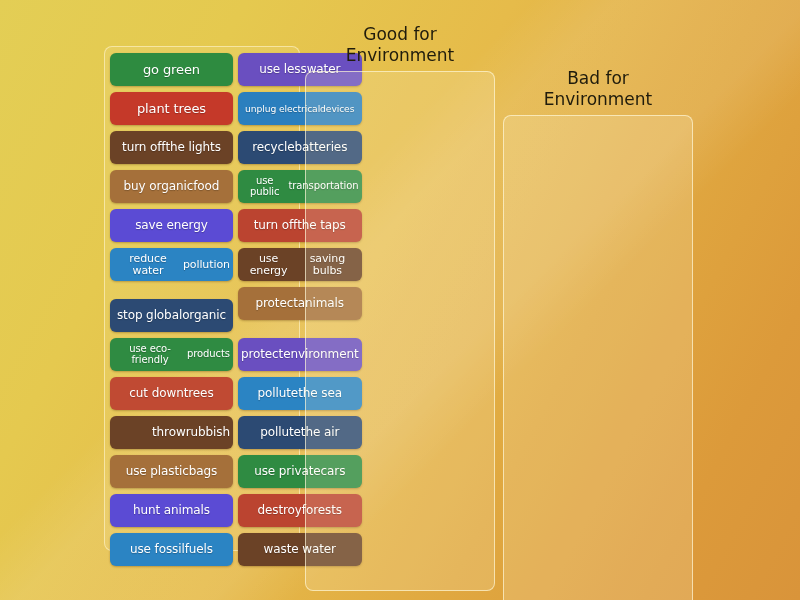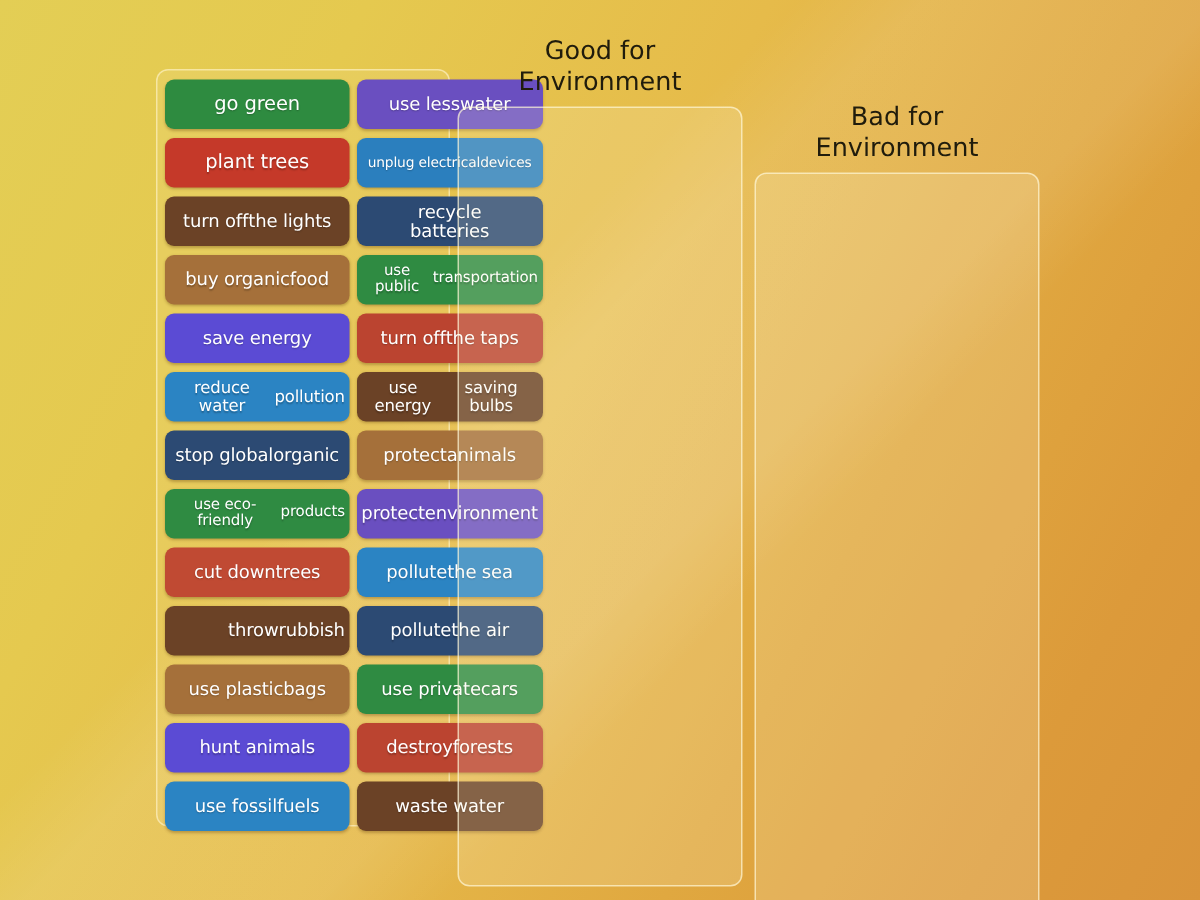--- a/index.html
+++ b/index.html
@@ -119,21 +119,21 @@
           <span class="tl">plant trees</span>
         </div>
         <div class="tile fs-9" style="background: rgb(43, 127, 190);">
           <span class="tl">unplug electrical</span>
           <span class="tl">devices</span>
         </div>
         <div class="tile fs-12" style="background: rgb(107, 66, 38);">
           <span class="tl">turn off</span>
           <span class="tl">the lights</span>
         </div>
-        <div class="tile fs-12" style="background: rgb(44, 74, 115); flex-direction: column;">
+        <div class="tile fs-12" style="background: rgb(44, 74, 115);">
           <span class="tl">recycle</span>
           <span class="tl">batteries</span>
         </div>
         <div class="tile fs-12" style="background: rgb(165, 112, 58);">
           <span class="tl">buy organic</span>
           <span class="tl">food</span>
         </div>
         <div class="tile fs-10" style="background: rgb(47, 139, 66);">
           <span class="tl">use public</span>
           <span class="tl">transportation</span>
@@ -146,21 +146,21 @@
           <span class="tl">the taps</span>
         </div>
         <div class="tile fs-11" style="background: rgb(43, 132, 195);">
           <span class="tl">reduce water</span>
           <span class="tl">pollution</span>
         </div>
         <div class="tile fs-11" style="background: rgb(107, 66, 38);">
           <span class="tl">use energy</span>
           <span class="tl">saving bulbs</span>
         </div>
-        <div class="tile fs-12" style="background: rgb(44, 74, 115);">
+        <div class="tile fs-12" style="background: rgb(44, 74, 115); margin-top: 12px;">
           <span class="tl">stop global</span>
           <span class="tl">organic</span>
         </div>
         <div class="tile fs-12" style="background: rgb(165, 112, 58);">
           <span class="tl">protect</span>
           <span class="tl">animals</span>
         </div>
         <div class="tile fs-10" style="background: rgb(47, 139, 66);">
           <span class="tl">use eco-friendly</span>
           <span class="tl">products</span>

